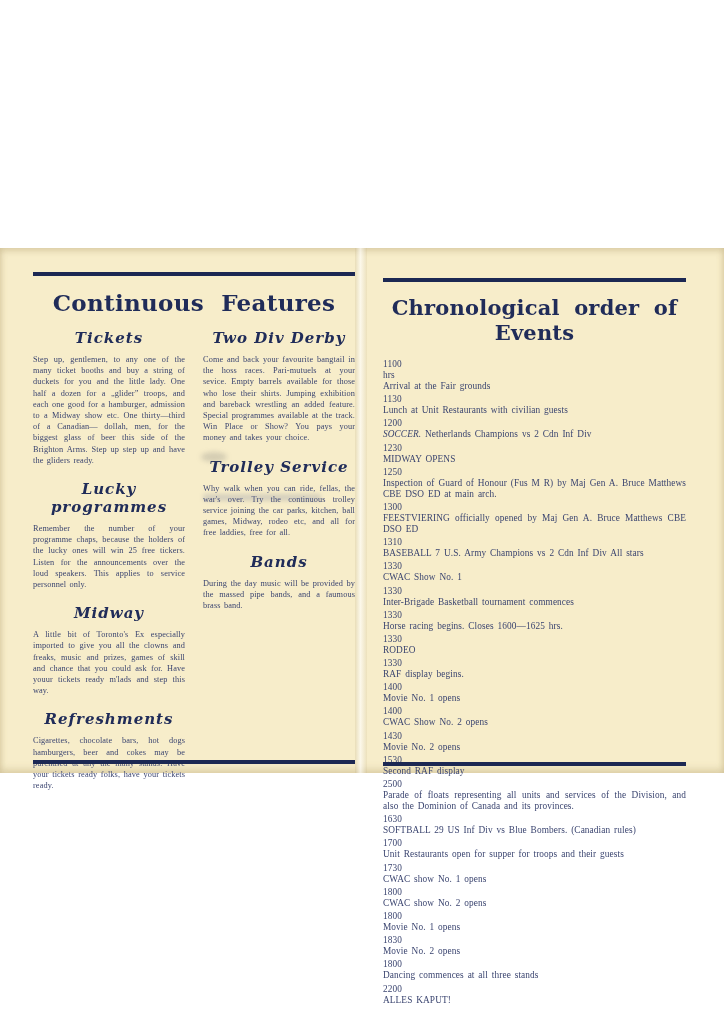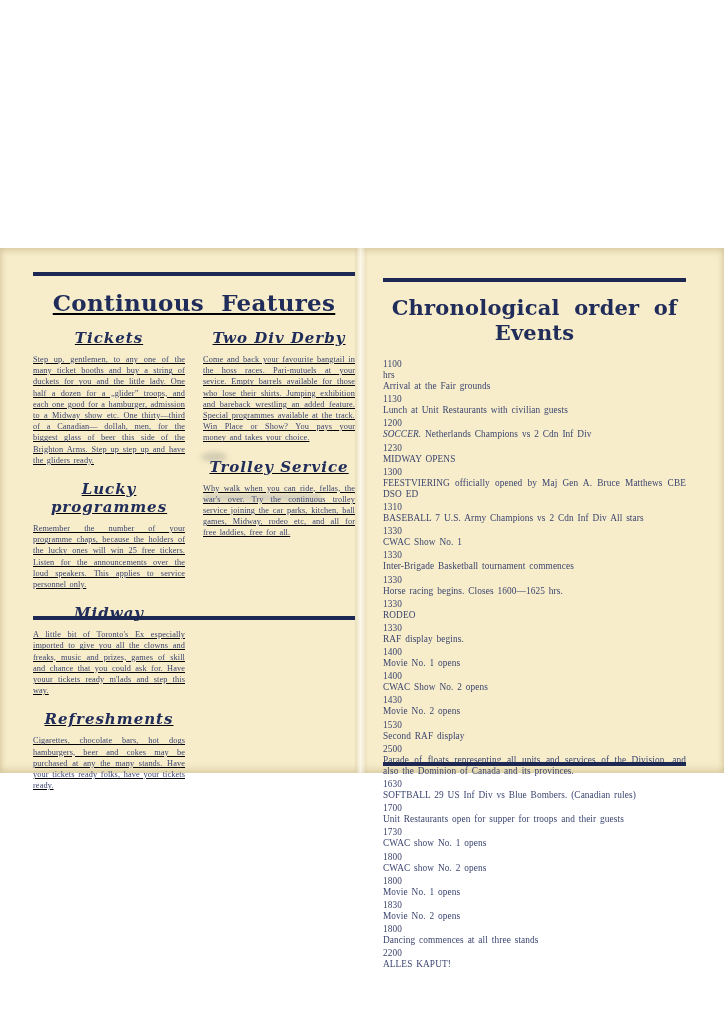--- a/index.html
+++ b/index.html
@@ -16,21 +16,21 @@
   .scan-band{
     position:absolute; left:0; top:248px; width:724px; height:525px;
     background:var(--paper);
     box-shadow: inset 0 3px 6px rgba(170,150,100,.35), inset 0 -4px 7px rgba(170,150,100,.30);
   }
   .fold{
     position:absolute; left:355px; top:248px; width:12px; height:525px;
     background:linear-gradient(90deg, rgba(160,140,90,.16), rgba(255,255,255,.6) 45%, rgba(160,140,90,.12));
   }
   .page{position:absolute;}
-  .page-left{left:33px; top:272px; width:322px; height:348px;text-decoration:underline;}
+  .page-left{left:33px; top:272px; width:322px; height:492px;}
   .page-right{left:383px; top:278px; width:303px; height:488px;}
   .rule-t{height:2px; border-top:3px solid var(--rule); border-bottom:1px solid var(--rule);}
   .rule-b{position:absolute; bottom:0; left:0; right:0; height:2px;
           border-top:1px solid var(--rule); border-bottom:3px solid var(--rule);}
   .page-title{
     margin-top:13px; text-align:center;
     font-family:"DejaVu Serif", serif; font-weight:bold;
     color:var(--ink-dark);
   }
   .page-left .page-title{font-size:23px; word-spacing:9px; letter-spacing:.3px;}
@@ -94,20 +94,24 @@
     </div>
     <div class="col">
       <div class="sec">
         <div class="sec-head">Two Div Derby</div>
         <p>Come and back your favourite bangtail in the hoss races. Pari-mutuels at your sevice. Empty barrels available for those who lose their shirts. Jumping exhibition and bareback wrestling an added feature. Special programmes available at the track. Win Place or Show? You pays your money and takes your choice.</p>
       </div>
       <div class="sec">
         <div class="sec-head">Trolley Service</div>
         <p>Why walk when you can ride, fellas, the war's over. Try the continuous trolley service joining the car parks, kitchen, ball games, Midway, rodeo etc, and all for free laddies, free for all.</p>
       </div>
+      <div class="sec">
+        <div class="sec-head">Bands</div>
+        <p>During the day music will be provided by the massed pipe bands, and a faumous brass band.</p>
+      </div>
     </div>
   </div>
   <div class="smudge smudge-1"></div>
   <div class="smudge smudge-2"></div>
   <div class="rule-b"></div>
 </div>
 
 <div class="page page-right">
   <div class="rule-t"></div>
   <h1 class="page-title">Chronological order of Events</h1>
@@ -126,20 +130,25 @@
         <span class="t">1200</span>
         <span class="hrs"></span>
         <span class="d"><span class="em">SOCCER.</span><span> Netherlands Champions vs 2 Cdn Inf Div</span></span>
       </div>
     <div class="event">
         <span class="t">1230</span>
         <span class="hrs"></span>
         <span class="d"><span class="em"></span><span>MIDWAY OPENS</span></span>
       </div>
     <div class="event">
+        <span class="t">1250</span>
+        <span class="hrs"></span>
+        <span class="d"><span class="em"></span><span>Inspection of Guard of Honour (Fus M R) by Maj Gen A. Bruce Matthews CBE DSO ED at main arch.</span></span>
+      </div>
+    <div class="event">
         <span class="t">1300</span>
         <span class="hrs"></span>
         <span class="d"><span class="em"></span><span>FEESTVIERING officially opened by Maj Gen A. Bruce Matthews CBE DSO ED</span></span>
       </div>
     <div class="event">
         <span class="t">1310</span>
         <span class="hrs"></span>
         <span class="d"><span class="em"></span><span>BASEBALL 7 U.S. Army Champions vs 2 Cdn Inf Div All stars</span></span>
       </div>
     <div class="event">

